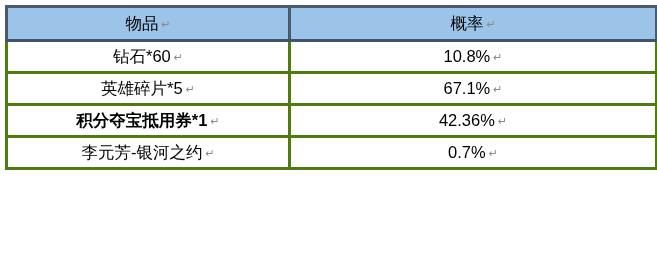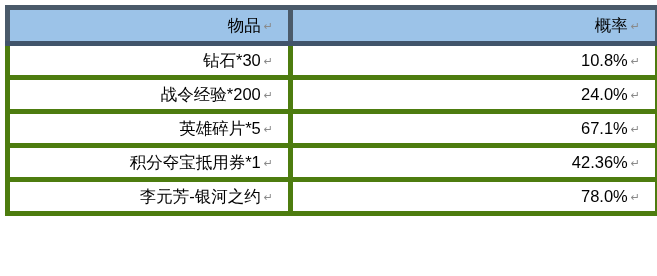--- a/index.html
+++ b/index.html
@@ -25,24 +25,24 @@
     top: 5px;
     width: 650px;
     border-collapse: collapse;
     table-layout: fixed;
   }
   #prob-table col.col-item { width: 283px; }
   #prob-table col.col-prob { width: 367px; }
 
   #prob-table th,
   #prob-table td {
-    border: 5px solid #4d7c0f;
+    border: 3px solid #4d7c0f;
     height: 29px;
     padding: 0 15px;
-    text-align: right;
+    text-align: center;
     vertical-align: middle;
     font-size: 16.5px;
     color: #000000;
     font-weight: normal;
     line-height: 1.05;
     white-space: nowrap;
   }
   #prob-table thead th {
     background: #9cc3e8;
     border-color: #4a5a6a;
@@ -56,20 +56,21 @@
   .pilcrow {
     font-size: 11px;
     color: #8a8a8a;
     margin-left: 3px;
     vertical-align: 1px;
     font-family: "DejaVu Sans", sans-serif;
   }
   
   .spellmark {
     position: relative;
+    font-weight: bold;
   }
   .spellmark .squiggle {
     position: absolute;
     left: 0;
     right: 0;
     bottom: -3px;
     height: 4px;
     overflow: hidden;
     pointer-events: none;
   }
@@ -92,34 +93,30 @@
         </th>
         <th>
           <span class="cell-inner">
             <span>概率</span><span class="pilcrow">↵</span>
           </span>
         </th>
       </tr>
     </thead>
     <tbody id="prob-table-body">
         <tr>
-          <td><span class="cell-inner"><span>钻石*30</span><span class="pilcrow">↵</span></span></td>
+          <td><span class="cell-inner"><span>钻石*60</span><span class="pilcrow">↵</span></span></td>
           <td><span class="cell-inner"><span>10.8%</span><span class="pilcrow">↵</span></span></td>
-        </tr>
-        <tr>
-          <td><span class="cell-inner"><span>战令经验*200</span><span class="pilcrow">↵</span></span></td>
-          <td><span class="cell-inner"><span>24.0%</span><span class="pilcrow">↵</span></span></td>
         </tr>
         <tr>
           <td><span class="cell-inner"><span>英雄碎片*5</span><span class="pilcrow">↵</span></span></td>
           <td><span class="cell-inner"><span>67.1%</span><span class="pilcrow">↵</span></span></td>
         </tr>
         <tr>
           <td><span class="cell-inner"><span class="spellmark">积分夺宝抵用券*1<span class="squiggle" style="left: 52%; right: 8%;"></span></span><span class="pilcrow">↵</span></span></td>
           <td><span class="cell-inner"><span>42.36%</span><span class="pilcrow">↵</span></span></td>
         </tr>
         <tr>
           <td><span class="cell-inner"><span>李元芳-银河之约</span><span class="pilcrow">↵</span></span></td>
-          <td><span class="cell-inner"><span>78.0%</span><span class="pilcrow">↵</span></span></td>
+          <td><span class="cell-inner"><span>0.7%</span><span class="pilcrow">↵</span></span></td>
         </tr>
       </tbody>
   </table>
 </div>
 
 </body></html>

